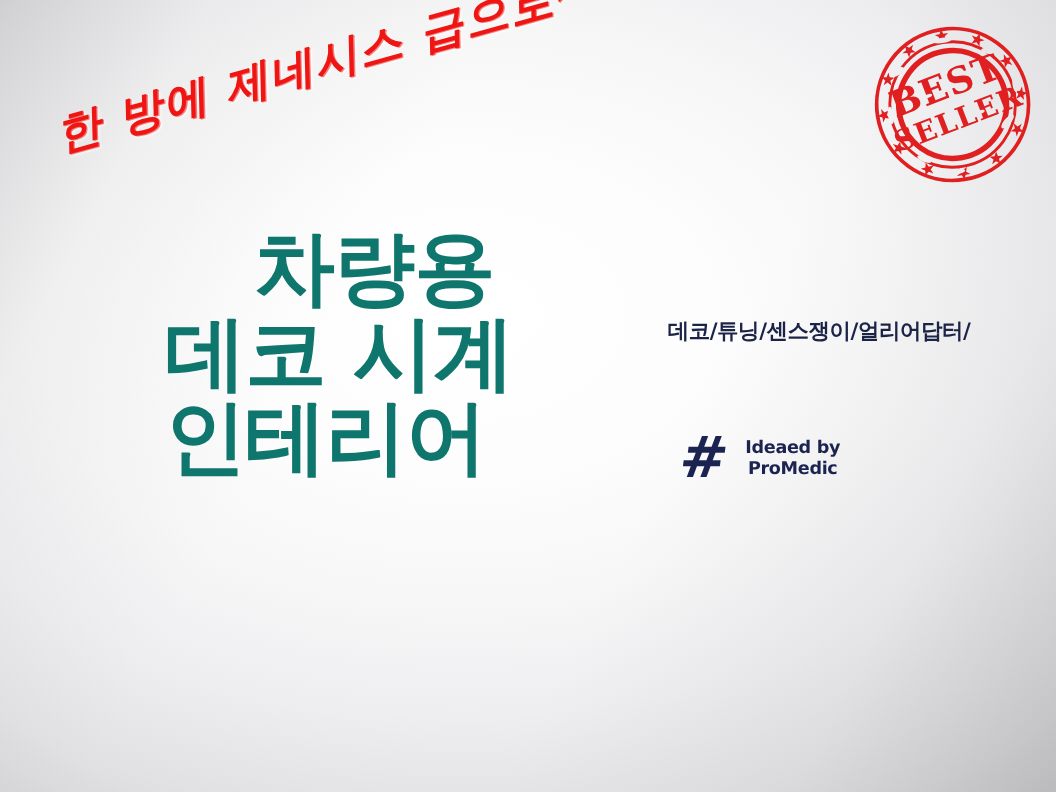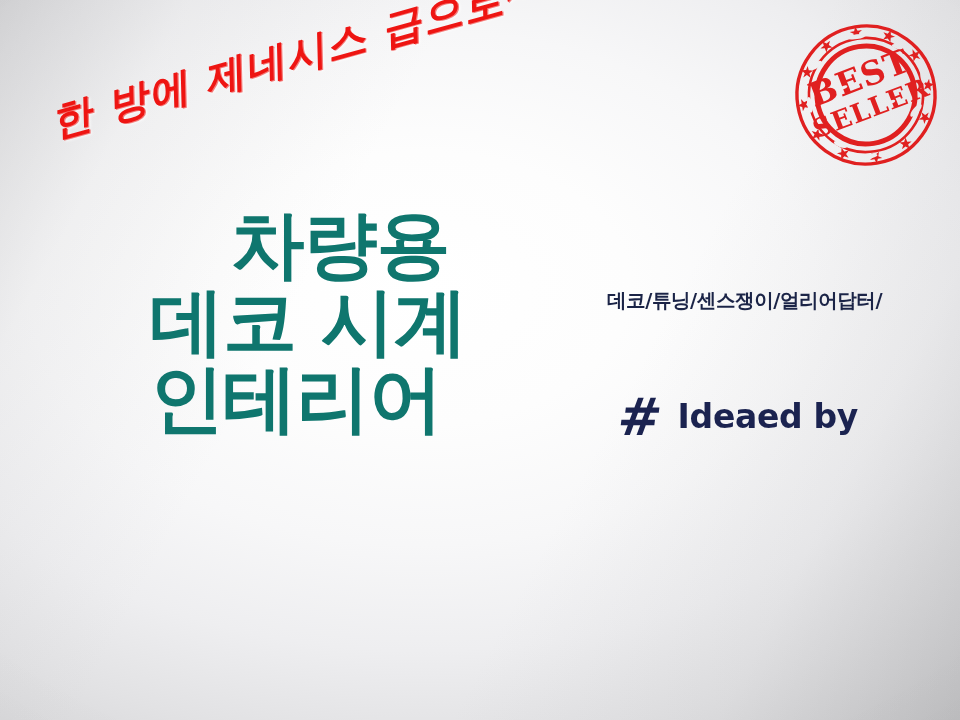--- a/index.html
+++ b/index.html
@@ -132,21 +132,21 @@
     font-family: "DejaVu Sans", sans-serif;
     font-weight: 700;
     font-size: 52px;
     line-height: 0.92;
     transform: skewX(-7deg);
   }
   .brand-text {
     color: #1b2350;
     font-family: "DejaVu Sans", sans-serif;
     font-weight: 700;
-    font-size: 33px;
+    font-size: 16px;
     line-height: 1.2;
     letter-spacing: -0.3px;
     padding-top: 3px;
     text-align: center;
   }
   .brand-text span { display: block; white-space: nowrap; }
 </style>
 </head>
 <body>
 
@@ -245,16 +245,17 @@
   </div>
 
   <div class="tagline">
     <span>데코/튜닝/센스쟁이/얼리어답터/</span>
   </div>
 
   <div class="brand">
     <div class="hash">#</div>
     <div class="brand-text">
       <span>Ideaed by</span>
+      <span>ProMedic</span>
     </div>
   </div>
 
 </div>
 
 </body></html>

